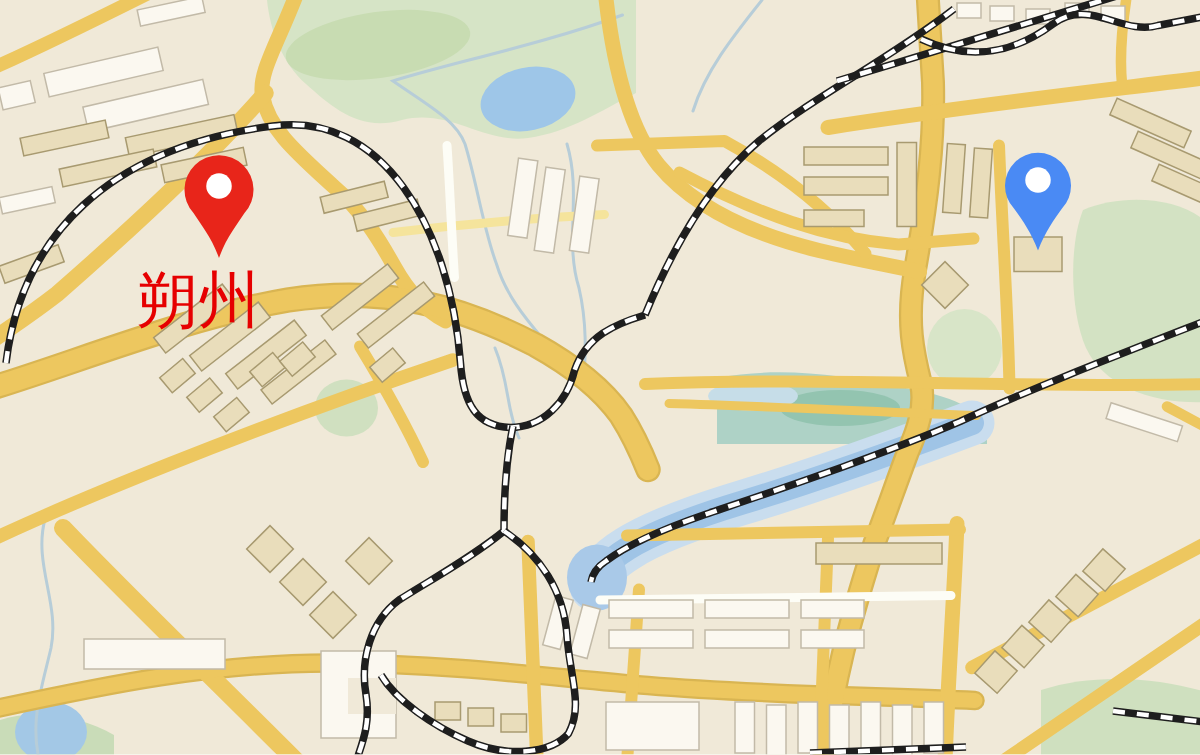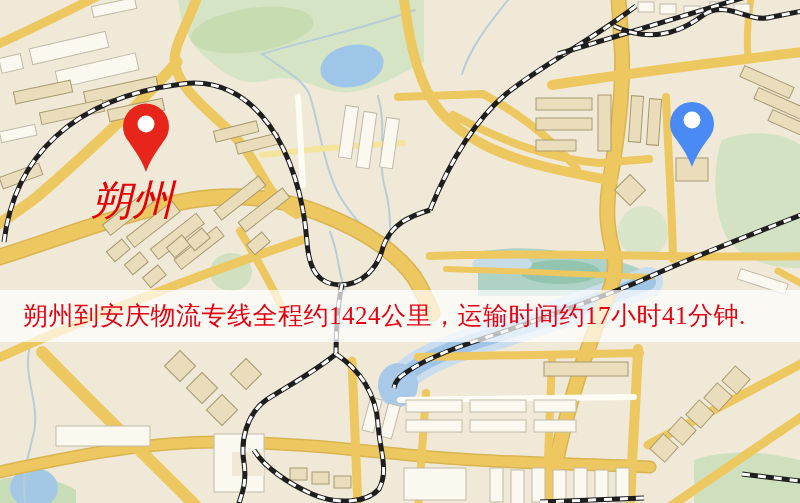--- a/index.html
+++ b/index.html
@@ -21,21 +21,21 @@
   .bw{fill:#fbf8f0;stroke:#c2baa8;stroke-width:1;}
   .land{fill:#f0e9d8;}
   
   .banner{
     position:absolute;left:0;top:290px;width:800px;height:52px;
     background:rgba(255,255,255,0.70);
     color:#e60012;font-size:25px;line-height:52px;letter-spacing:0.5px;
     padding-left:23px;box-sizing:border-box;white-space:nowrap;overflow:hidden;
   }
   
-  .city-label{position:absolute;top:180px;font-size:41px;line-height:1;font-weight:500;white-space:nowrap;font-style:italic;}
+  .city-label{position:absolute;top:180px;font-size:41px;line-height:1;font-weight:500;white-space:nowrap;}
   .label-origin{left:91px;color:#e60000;}
   .label-dest{left:643px;color:#2745d2;}
 </style>
 </head>
 <body>
 
 <div class="stage">
 
   <svg width="800" height="503" viewBox="0 0 800 503">
     <defs>
@@ -217,17 +217,14 @@
       <circle cx="146" cy="124" r="8.5" fill="#ffffff"></circle>
     </g>
     <g>
       <path d="M 692,167 C 687,154 681,146 676,139 A 22,22 0 1 1 708,139 C 703,146 697,154 692,167 Z" fill="#4a8af4"></path>
       <circle cx="692" cy="120" r="8.5" fill="#ffffff"></circle>
     </g>
   </svg>
 
   <div class="city-label label-origin">朔州</div>
 
-  <div class="banner">
-    <span>朔州到安庆物流专线全程约1424公里，运输时间约17小时41分钟.</span>
-  </div>
 
 </div>
 
 </body></html>

